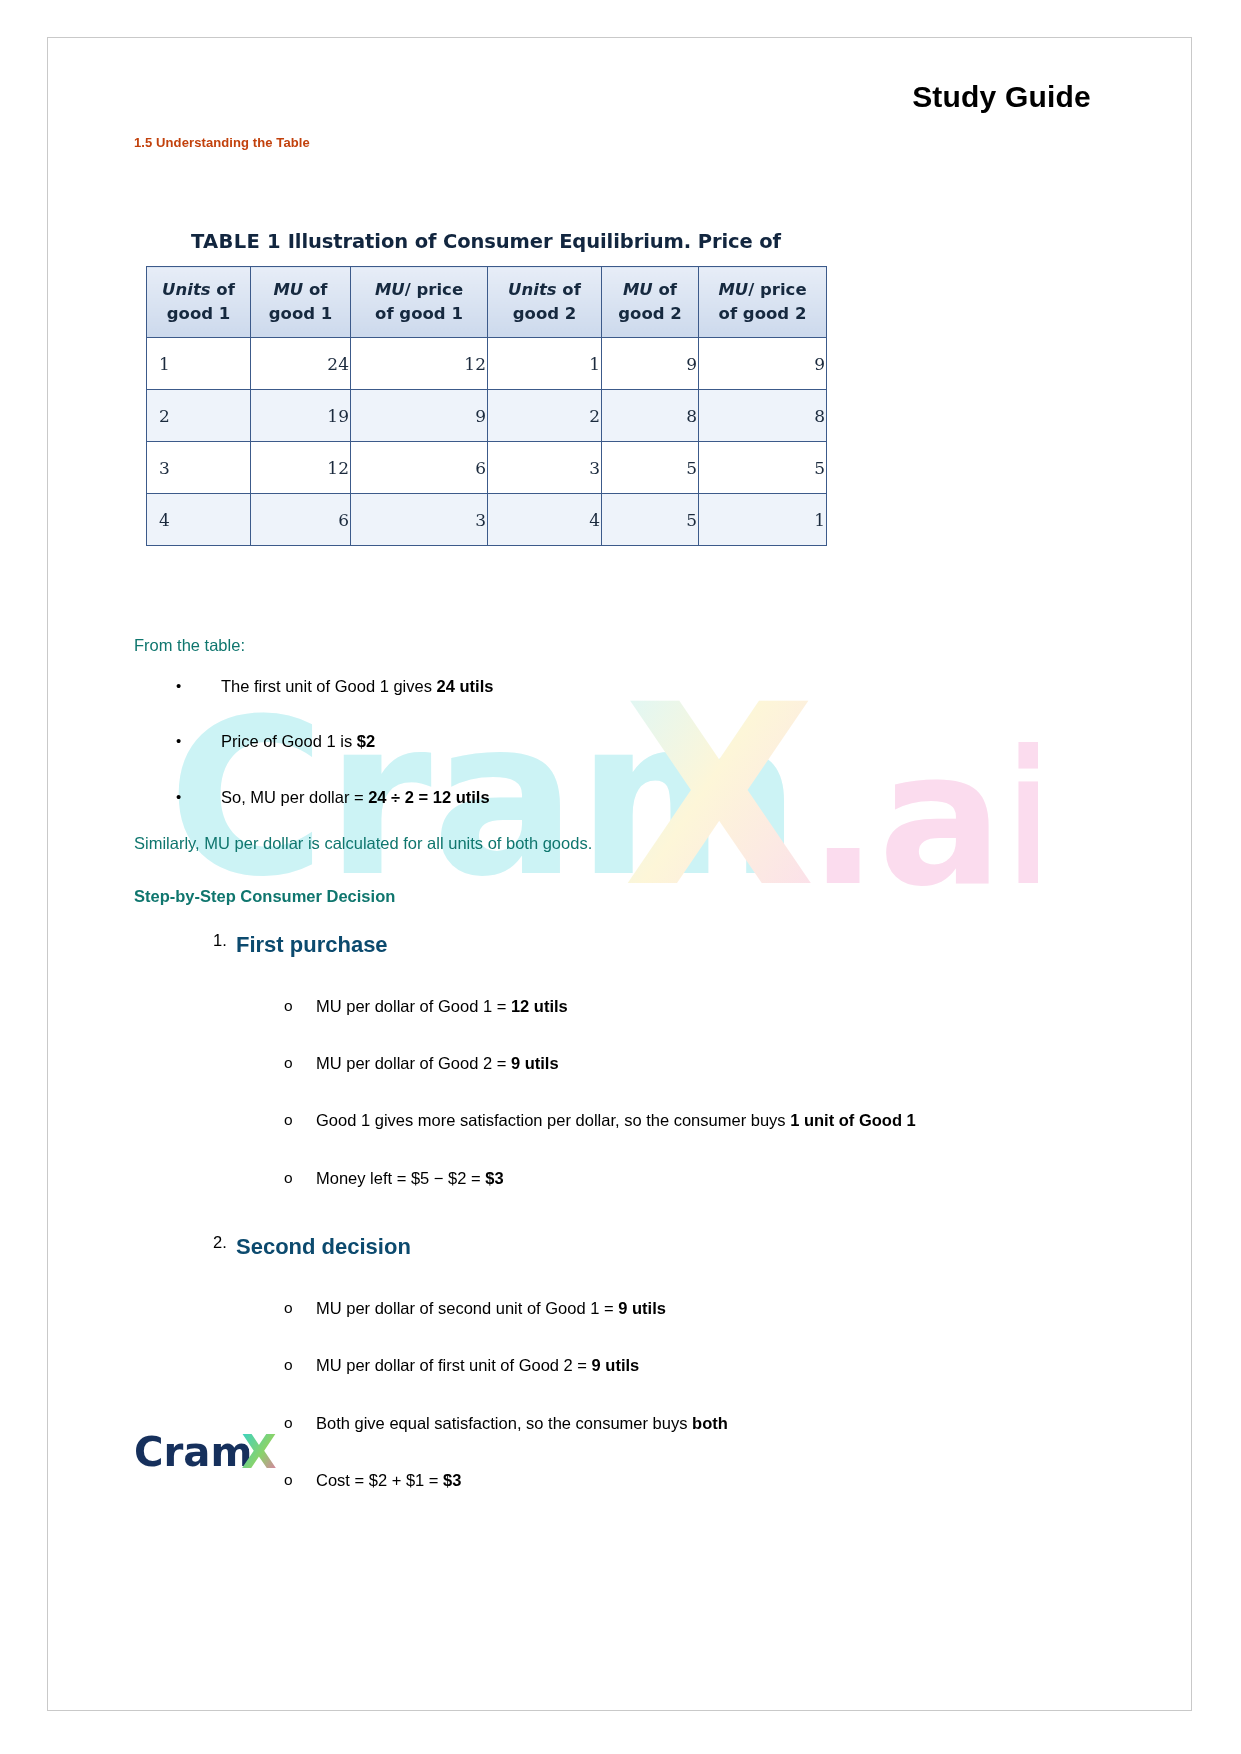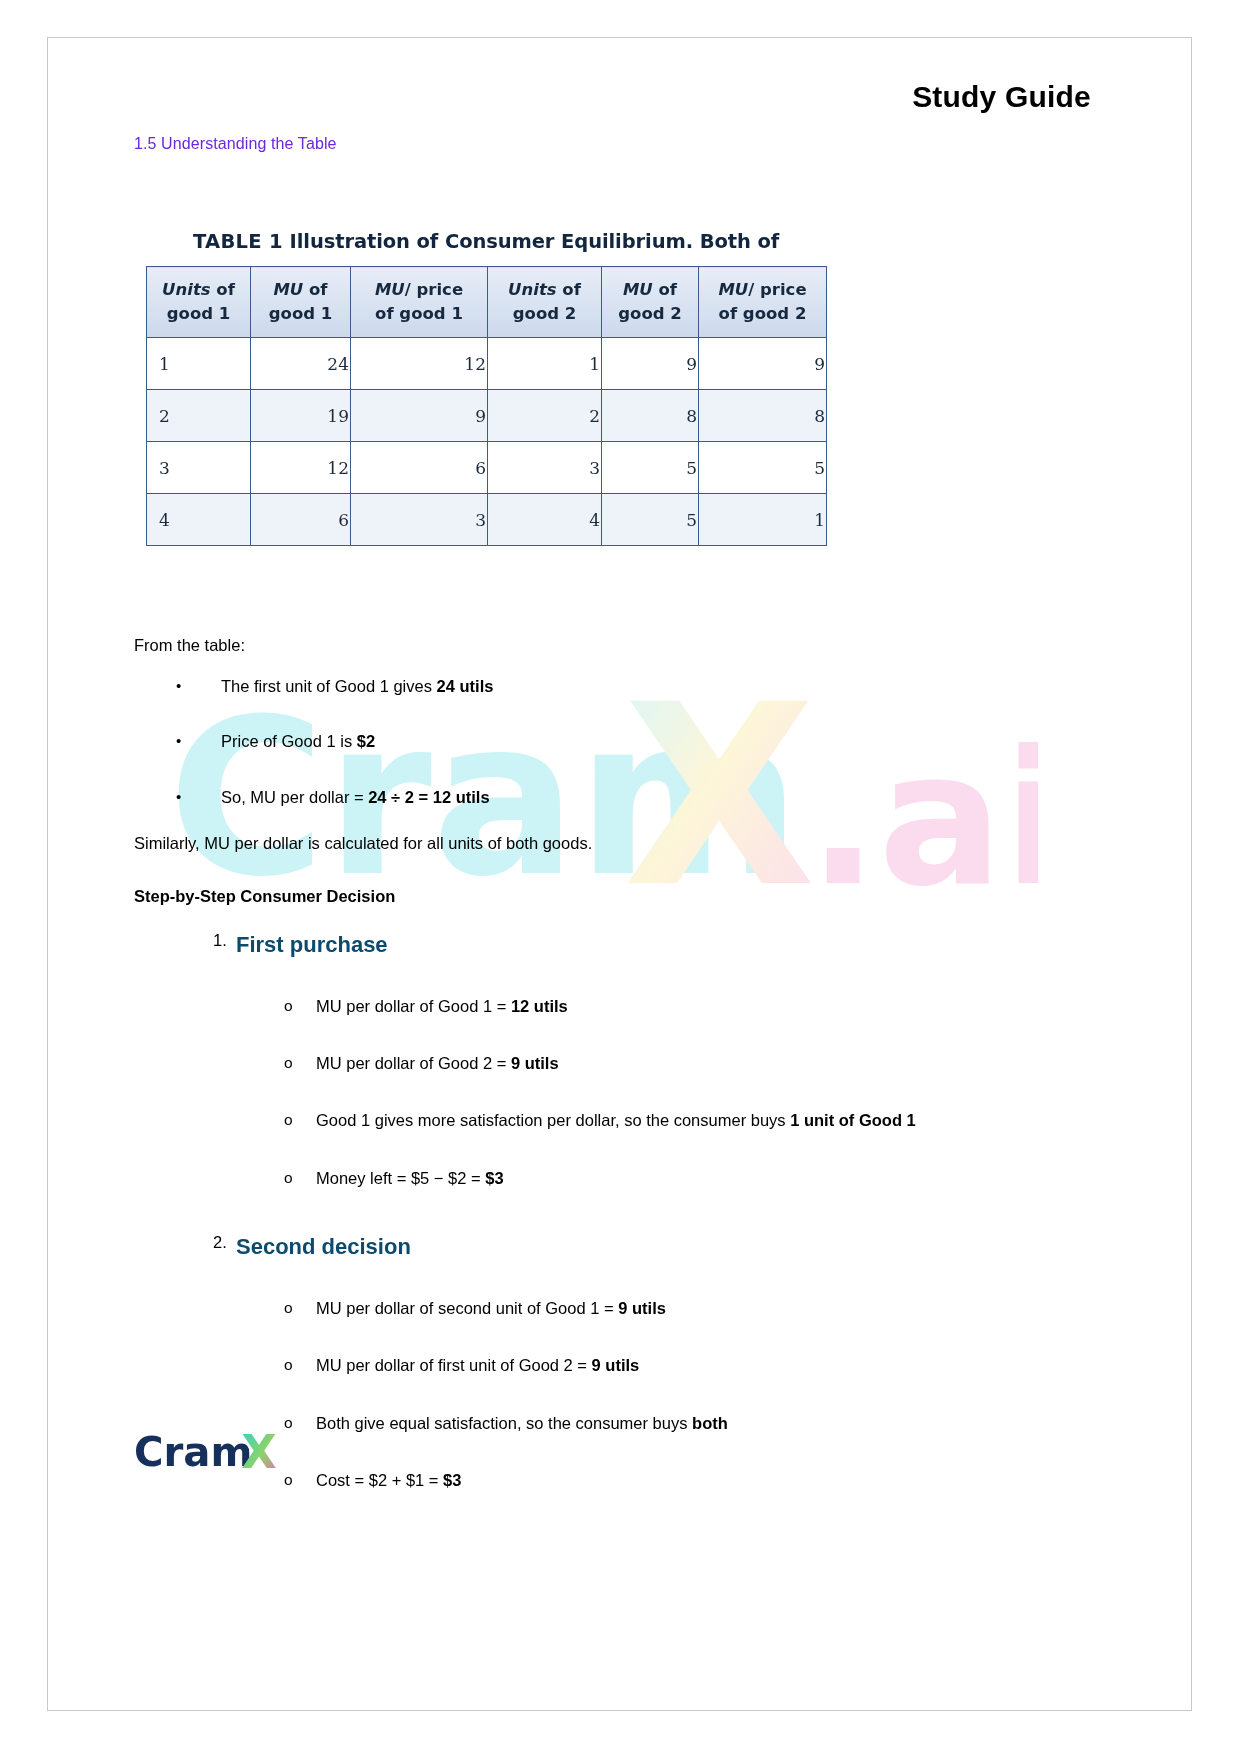--- a/index.html
+++ b/index.html
@@ -51,23 +51,23 @@
     font-weight: bold;
     color: #000000;
     letter-spacing: 0.2px;
     white-space: nowrap;
   }
 
   .section-heading {
     position: absolute;
     left: 86px;
     top: 97px;
-    font-size: 16px;
-    font-weight: normal;
-    color: #6d28d9;
+    font-size: 13px;
+    font-weight: bold;
+    color: #c2410c;
     letter-spacing: 0.1px;
     white-space: nowrap;
   }
 
   
   .table-block {
     position: absolute;
     left: 98px;
     top: 190px;
     width: 680px;
@@ -128,21 +128,21 @@
   col.c2 { width: 100px; }
   col.c3 { width: 137px; }
   col.c4 { width: 114px; }
   col.c5 { width: 97px; }
   col.c6 { width: 128px; }
 
   
   .body-text {
     position: absolute;
     font-size: 16.5px;
-    color: #000000;
+    color: #0f766e;
     line-height: 1.3;
   }
   .intro { left: 86px; top: 597px; }
   .similarly { left: 86px; top: 795px; }
   .steps-heading {
     left: 86px; top: 848px;
     font-weight: bold;
   }
 
   ul.bullets {
@@ -251,21 +251,21 @@
 
   <div class="content">
 
     <div class="study-guide-title">Study Guide</div>
 
     <div class="section-heading">1.5 Understanding the Table</div>
 
     <div class="table-block">
       <div class="table-caption">
         <span class="tbl-label">TABLE 1</span>
-        <span>Illustration of Consumer Equilibrium. Both of</span><br>
+        <span>Illustration of Consumer Equilibrium. Price of</span><br>
       </div>
 
       <table class="equil">
         <colgroup>
           <col class="c1">
             <col class="c2">
             <col class="c3">
           <col class="c4">
             <col class="c5">
             <col class="c6">

